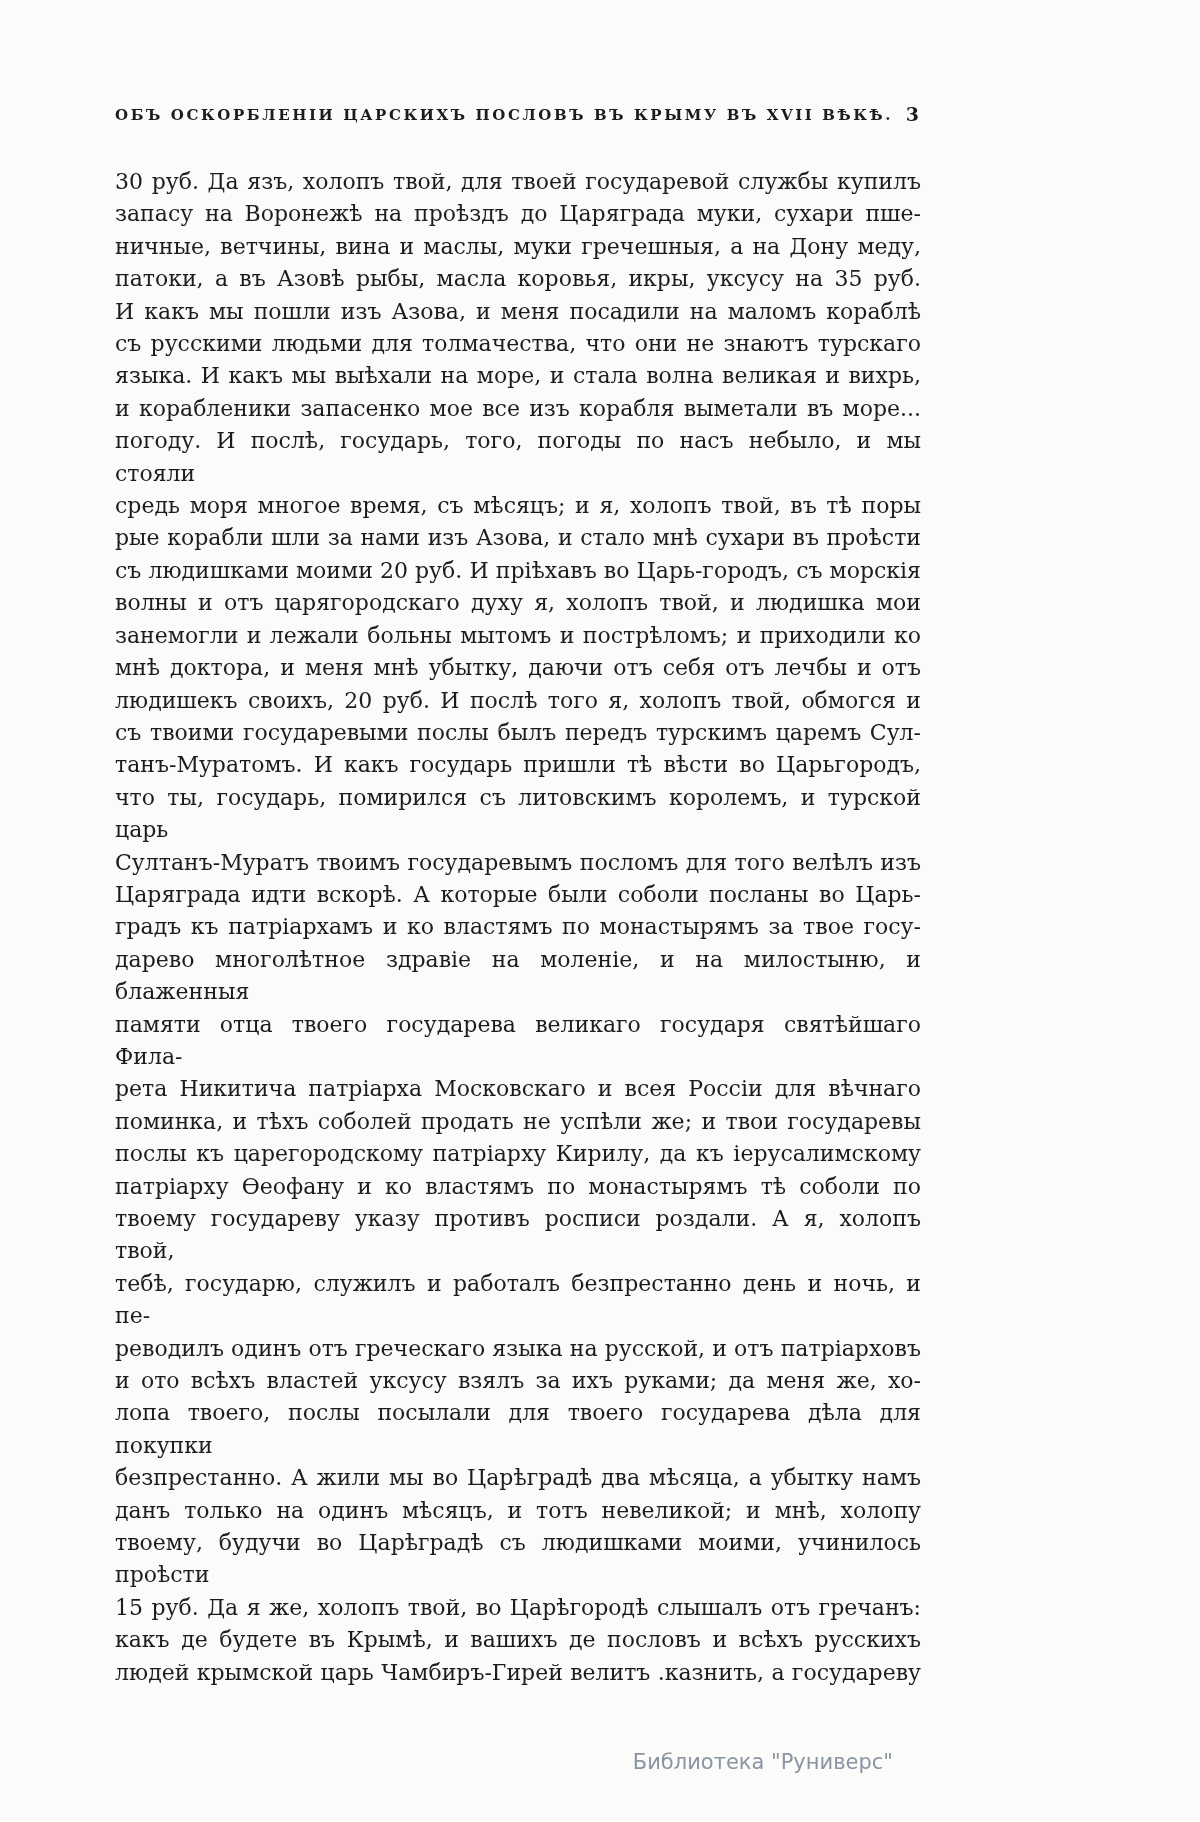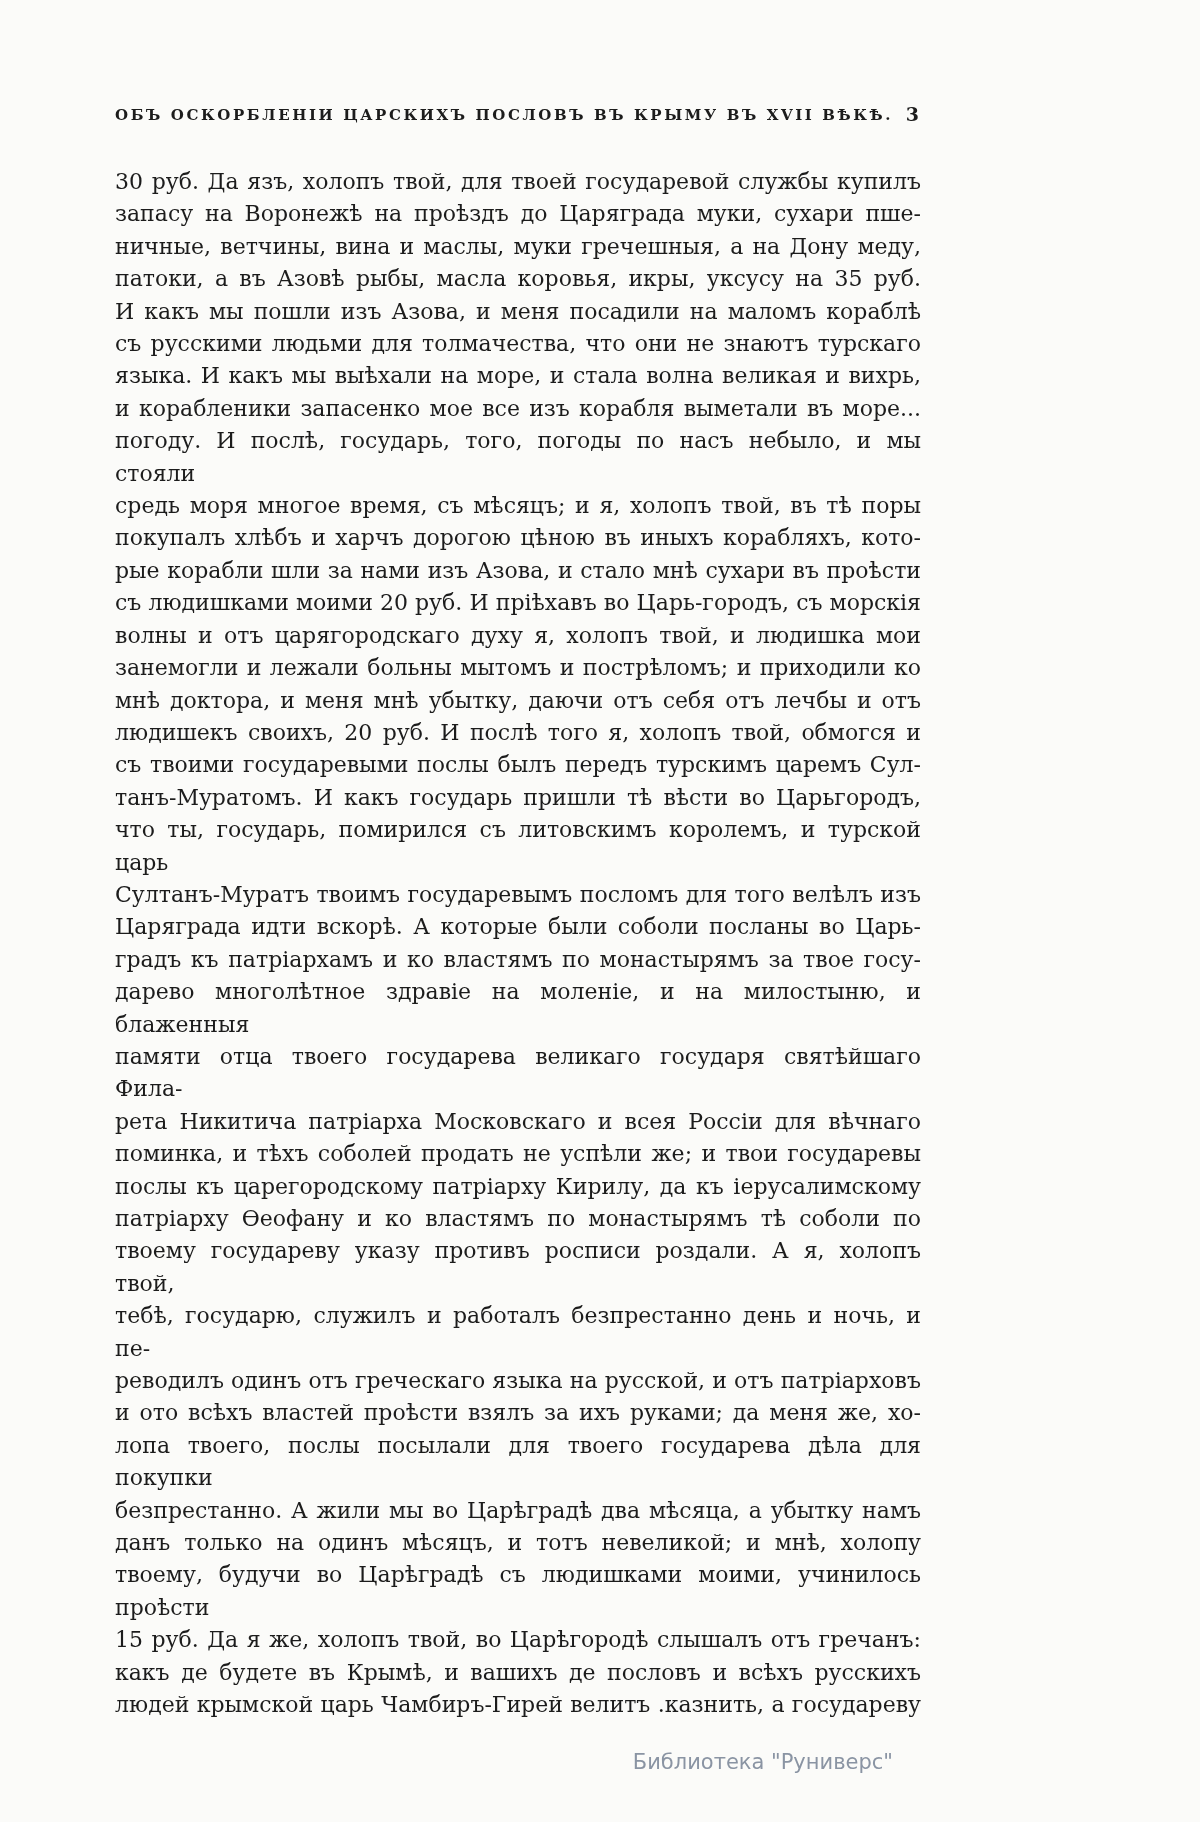--- a/index.html
+++ b/index.html
@@ -85,21 +85,20 @@
       <div class="line">30 руб. Да язъ, холопъ твой, для твоей государевой службы купилъ</div>
       <div class="line">запасу на Воронежѣ на проѣздъ до Царяграда муки, сухари пше-</div>
       <div class="line">ничные, ветчины, вина и маслы, муки гречешныя, а на Дону меду,</div>
       <div class="line">патоки, а въ Азовѣ рыбы, масла коровья, икры, уксусу на 35 руб.</div>
       <div class="line">И какъ мы пошли изъ Азова, и меня посадили на маломъ кораблѣ</div>
       <div class="line">съ русскими людьми для толмачества, что они не знаютъ турскаго</div>
       <div class="line">языка. И какъ мы выѣхали на море, и стала волна великая и вихрь,</div>
       <div class="line">и корабленики запасенко мое все изъ корабля выметали въ море...</div>
       <div class="line">погоду. И послѣ, государь, того, погоды по насъ небыло, и мы стояли</div>
       <div class="line">средь моря многое время, съ мѣсяцъ; и я, холопъ твой, въ тѣ поры</div>
-      <div class="line">покупалъ хлѣбъ и харчъ дорогою цѣною въ иныхъ корабляхъ, кото-</div>
       <div class="line">рые корабли шли за нами изъ Азова, и стало мнѣ сухари въ проѣсти</div>
       <div class="line">съ людишками моими 20 руб. И пріѣхавъ во Царь-городъ, съ морскія</div>
       <div class="line">волны и отъ царягородскаго духу я, холопъ твой, и людишка мои</div>
       <div class="line">занемогли и лежали больны мытомъ и пострѣломъ; и приходили ко</div>
       <div class="line">мнѣ доктора, и меня мнѣ убытку, даючи отъ себя отъ лечбы и отъ</div>
       <div class="line">людишекъ своихъ, 20 руб. И послѣ того я, холопъ твой, обмогся и</div>
       <div class="line">съ твоими государевыми послы былъ передъ турскимъ царемъ Сул-</div>
       <div class="line">танъ-Муратомъ. И какъ государь пришли тѣ вѣсти во Царьгородъ,</div>
       <div class="line">что ты, государь, помирился съ литовскимъ королемъ, и турской царь</div>
       <div class="line">Султанъ-Муратъ твоимъ государевымъ посломъ для того велѣлъ изъ</div>
@@ -107,21 +106,21 @@
       <div class="line">градъ къ патріархамъ и ко властямъ по монастырямъ за твое госу-</div>
       <div class="line">дарево многолѣтное здравіе на моленіе, и на милостыню, и блаженныя</div>
       <div class="line">памяти отца твоего государева великаго государя святѣйшаго Фила-</div>
       <div class="line">рета Никитича патріарха Московскаго и всея Россіи для вѣчнаго</div>
       <div class="line">поминка, и тѣхъ соболей продать не успѣли же; и твои государевы</div>
       <div class="line">послы къ царегородскому патріарху Кирилу, да къ іерусалимскому</div>
       <div class="line">патріарху Ѳеофану и ко властямъ по монастырямъ тѣ соболи по</div>
       <div class="line">твоему государеву указу противъ росписи роздали. А я, холопъ твой,</div>
       <div class="line">тебѣ, государю, служилъ и работалъ безпрестанно день и ночь, и пе-</div>
       <div class="line">реводилъ одинъ отъ греческаго языка на русской, и отъ патріарховъ</div>
-      <div class="line">и ото всѣхъ властей проѣсти взялъ за ихъ руками; да меня же, хо-</div>
+      <div class="line">и ото всѣхъ властей уксусу взялъ за ихъ руками; да меня же, хо-</div>
       <div class="line">лопа твоего, послы посылали для твоего государева дѣла для покупки</div>
       <div class="line">безпрестанно. А жили мы во Царѣградѣ два мѣсяца, а убытку намъ</div>
       <div class="line">данъ только на одинъ мѣсяцъ, и тотъ невеликой; и мнѣ, холопу</div>
       <div class="line">твоему, будучи во Царѣградѣ съ людишками моими, учинилось проѣсти</div>
       <div class="line">15 руб. Да я же, холопъ твой, во Царѣгородѣ слышалъ отъ гречанъ:</div>
       <div class="line">какъ де будете въ Крымѣ, и вашихъ де пословъ и всѣхъ русскихъ</div>
       <div class="line">людей крымской царь Чамбиръ-Гирей велитъ .казнить, а государеву</div>
     </div>
 
   <div class="footer">

